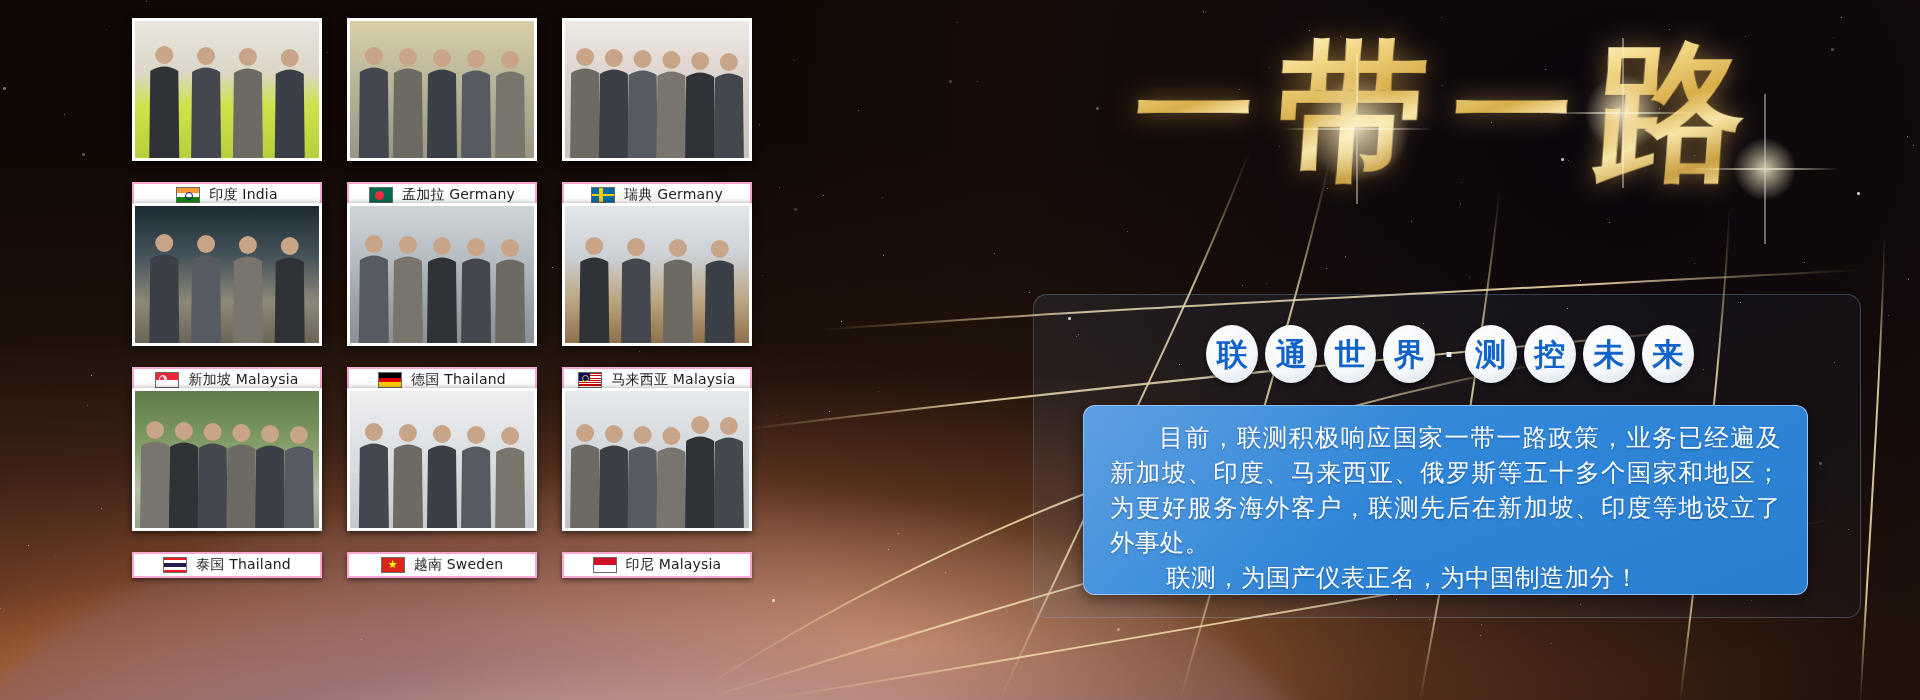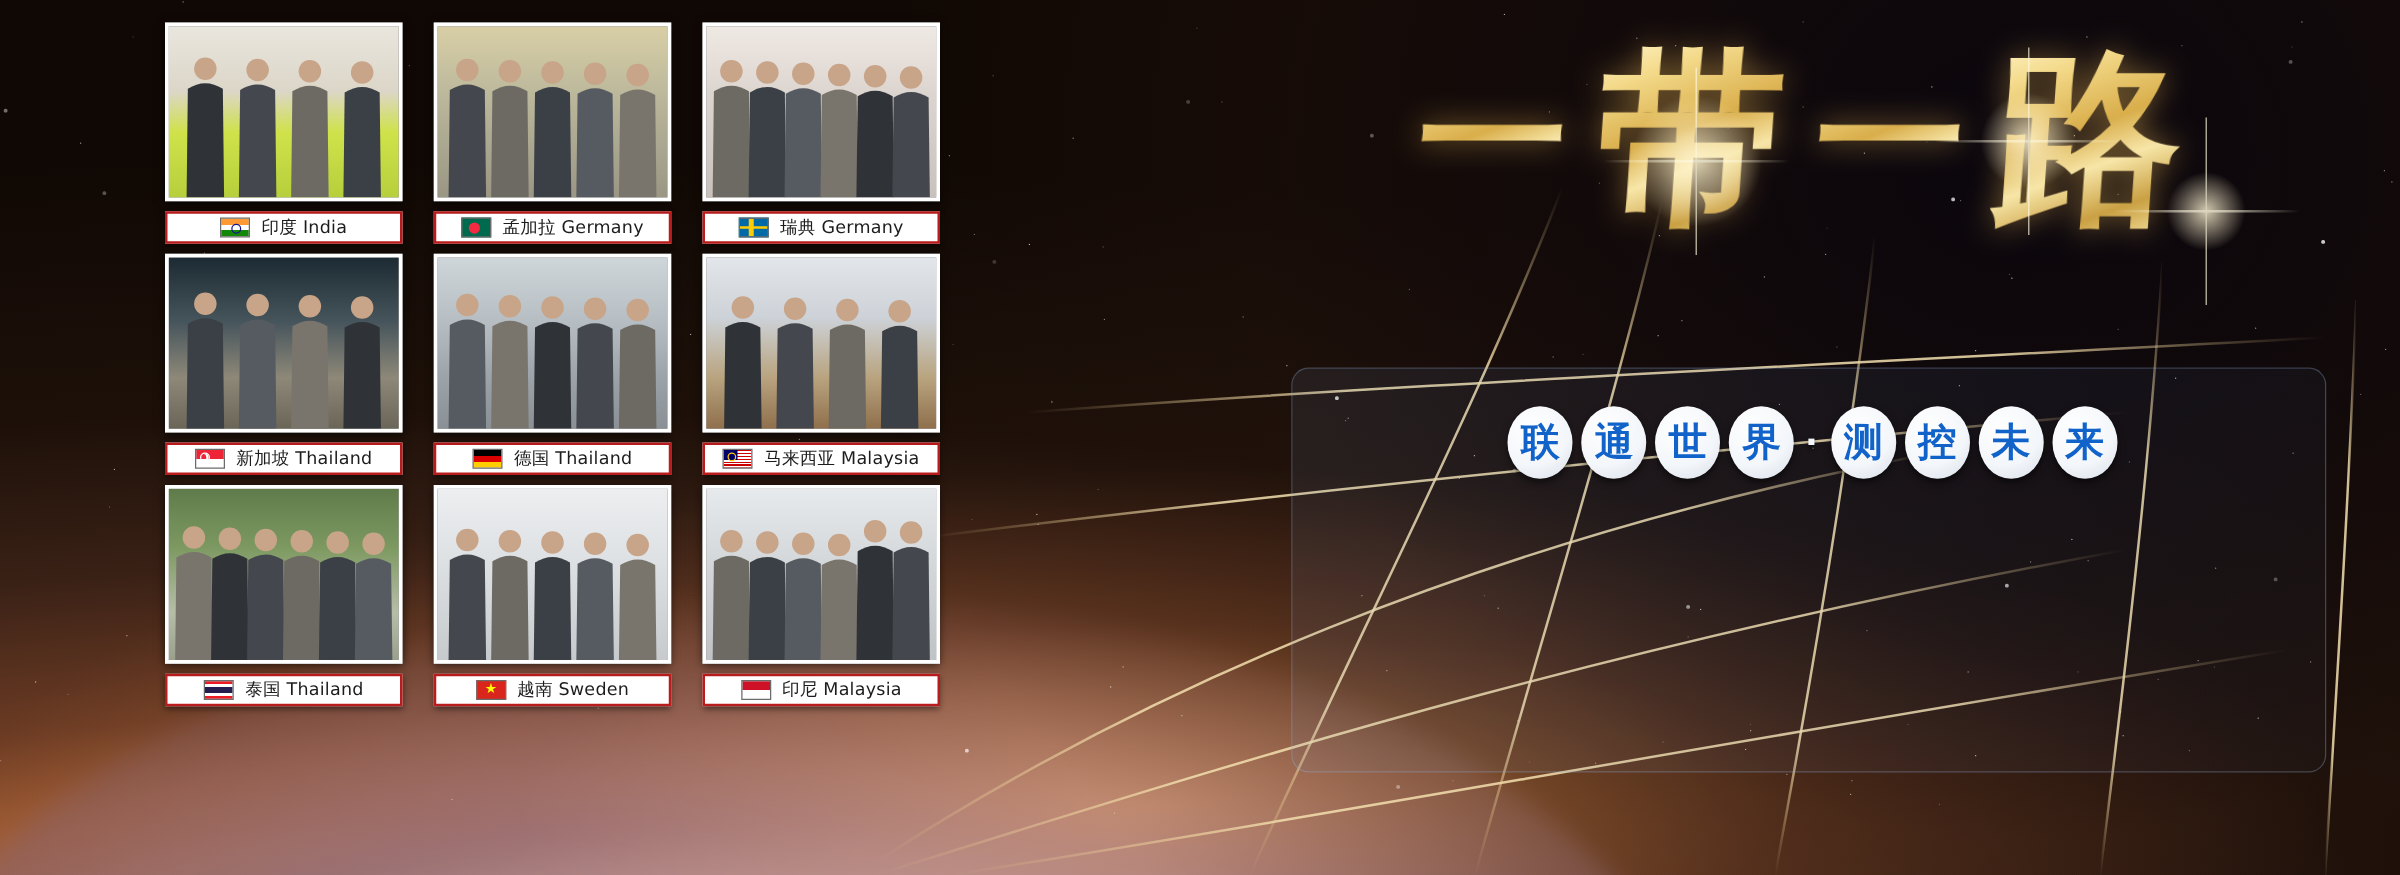--- a/index.html
+++ b/index.html
@@ -57,24 +57,24 @@
     width:190px;height:143px;
     border:3px solid #fff;
     box-sizing:border-box;
     box-shadow:0 2px 7px rgba(0,0,0,.65);
     overflow:hidden;
     position:relative;
     background:#888;
   }
   .photo .scene{position:absolute;inset:0;}
   .caption{
-    margin-top:8px;
+    margin-top:21px;
     height:26px;
     background:#fff;
-    border:2px solid #b91c1c;
+    border:2px solid #f9a8d4;
     box-sizing:border-box;
     display:flex;align-items:center;justify-content:center;
     gap:9px;
     box-shadow:0 2px 5px rgba(0,0,0,.5);
   }
   .flag{
     width:24px;height:16px;
     border:1px solid #6b6b6b;
     box-sizing:border-box;
     flex:0 0 auto;
@@ -498,21 +498,21 @@
               <circle cx="112.9090909090909" cy="39" r="9" fill="#c8a489"></circle>
             </g>
             <g>
               <path d="M139.72727272727272,137 L140.72727272727272,56 Q154.72727272727272,47 168.72727272727272,56 L169.72727272727272,137 Z" fill="#2f3338"></path>
               <circle cx="154.72727272727272" cy="40" r="9" fill="#c8a489"></circle>
             </g>
           </svg>
         </div>
         <div class="caption">
           <span class="flag f-singapore"></span>
-          <span class="cap-text">新加坡 Thailand</span>
+          <span class="cap-text">新加坡 Malaysia</span>
         </div>
       </div>
       <div class="cell">
         <div class="photo">
           <div class="scene" style="background: linear-gradient(rgb(207, 214, 218) 0%, rgb(180, 188, 193) 40%, rgb(154, 162, 167) 72%, rgb(138, 144, 149) 100%);"></div>
           <svg width="184" height="137" viewBox="0 0 184 137" style="position: absolute; left: 0px; bottom: 0px;">
             <g>
               <path d="M8.851851851851848,137 L9.851851851851848,54 Q23.851851851851848,45 37.85185185185185,54 L38.85185185185185,137 Z" fill="#565b61"></path>
               <circle cx="23.851851851851848" cy="38" r="9" fill="#c8a489"></circle>
             </g>
@@ -686,14 +686,18 @@
     <span class="sch">通</span>
     <span class="sch">世</span>
     <span class="sch">界</span>
     <span class="sdot">·</span>
     <span class="sch">测</span>
     <span class="sch">控</span>
     <span class="sch">未</span>
     <span class="sch">来</span>
   </div>
 
+  <div class="bluebox">
+    <p class="indent">目前，联测积极响应国家一带一路政策，业务已经遍及新加坡、印度、马来西亚、俄罗斯等五十多个国家和地区；为更好服务海外客户，联测先后在新加坡、印度等地设立了外事处。</p>
+    <p class="last">联测，为国产仪表正名，为中国制造加分！</p>
+  </div>
 
 </div>
 
 </body></html>

